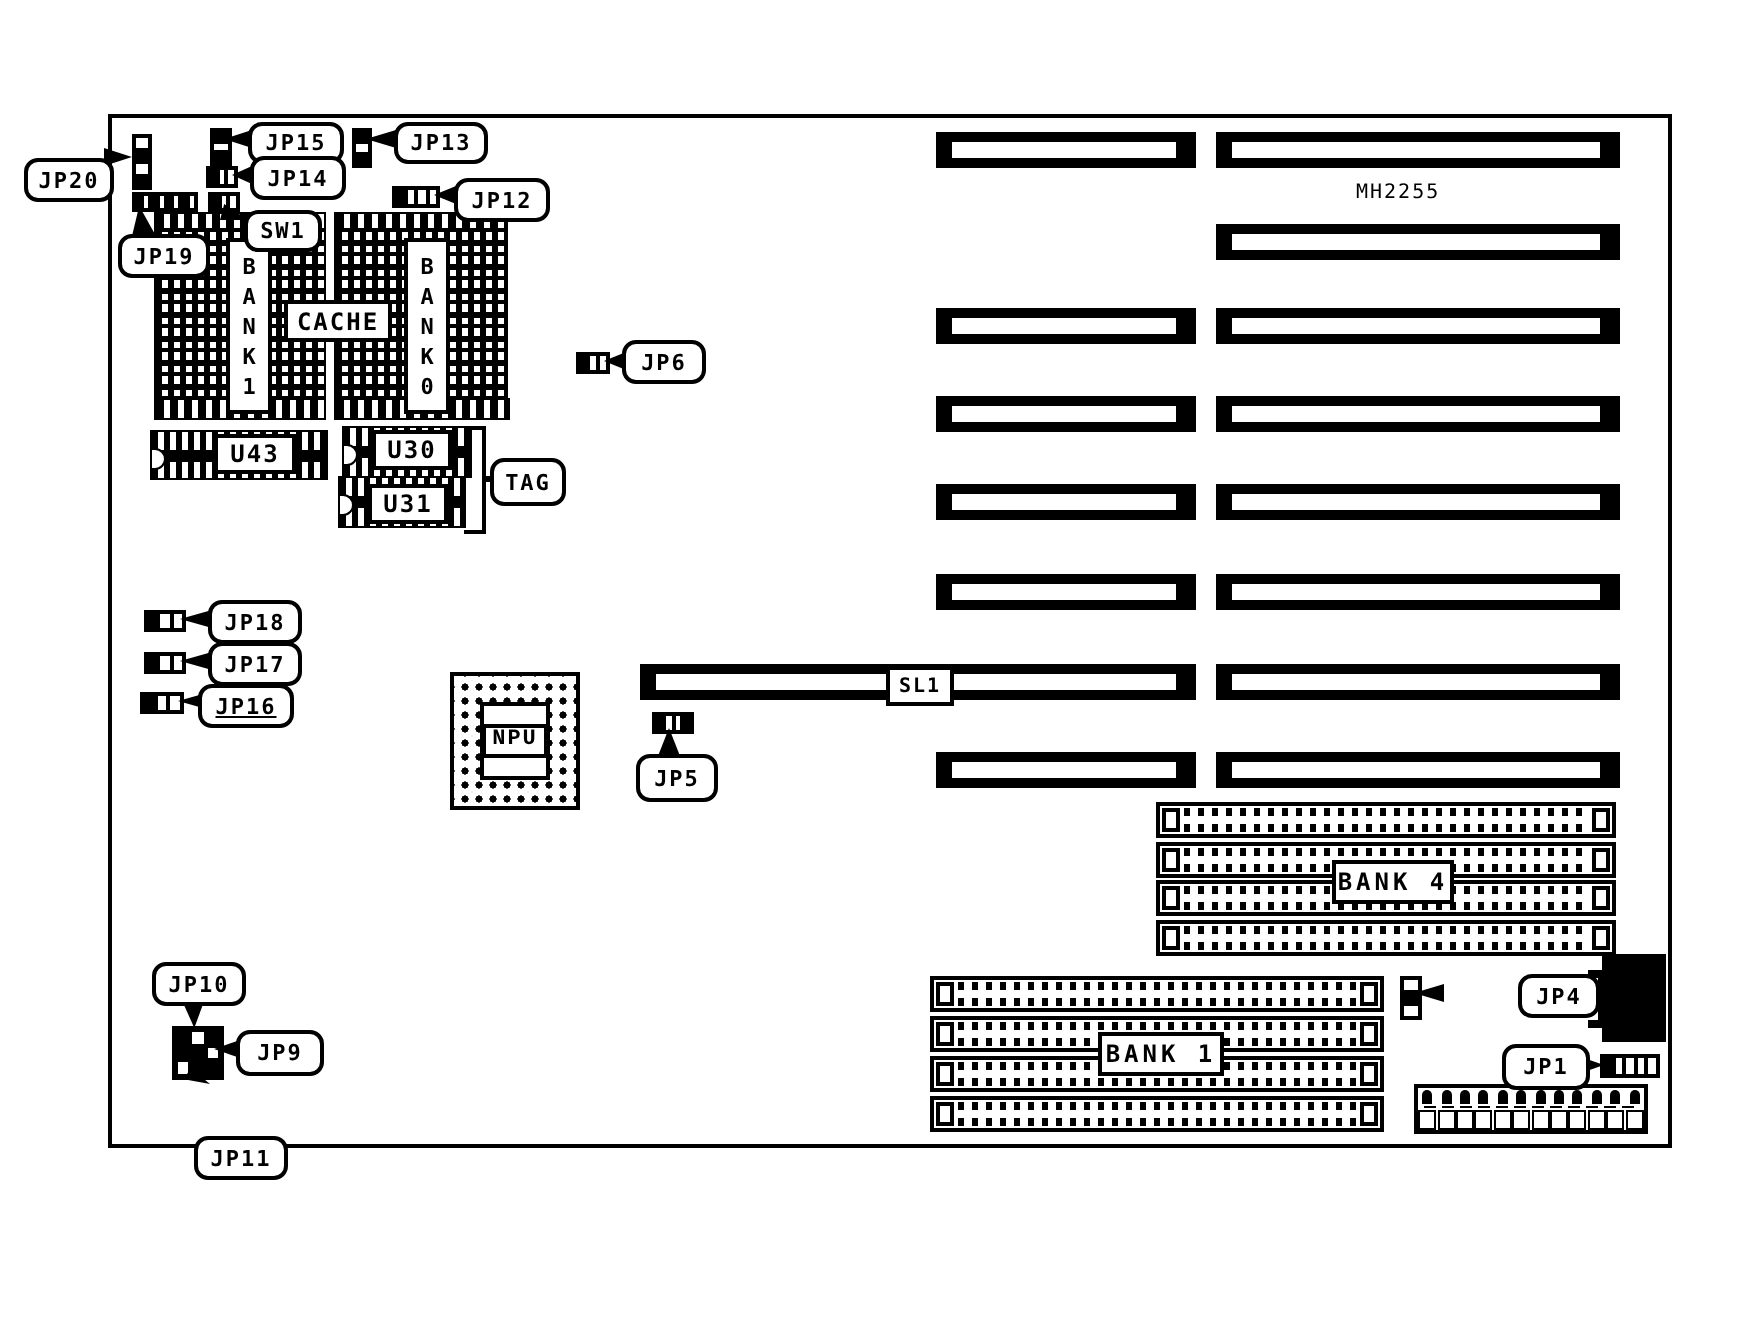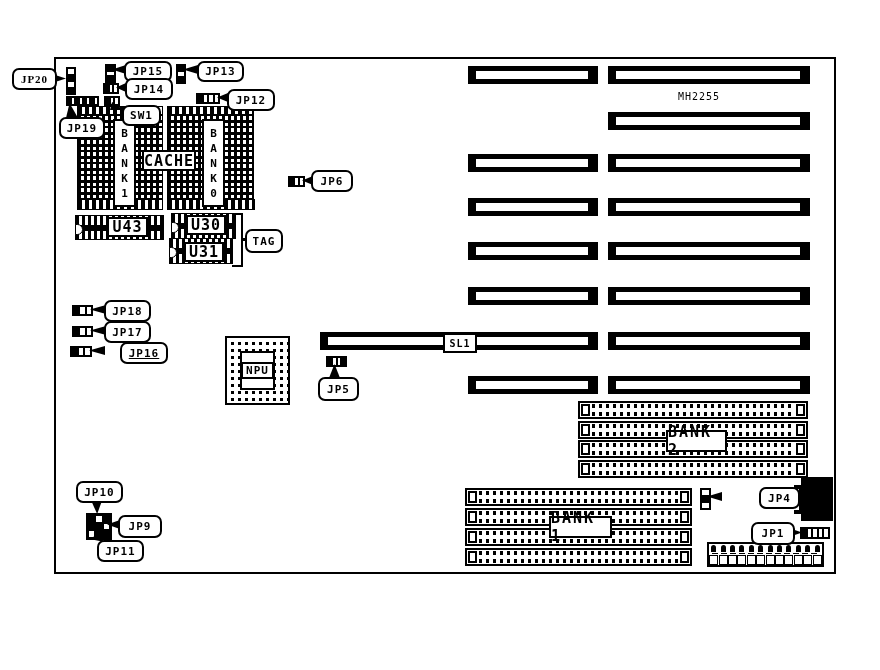--- a/index.html
+++ b/index.html
@@ -5,21 +5,21 @@
   html,body{margin:0;padding:0;background:#fff;}
   #stage{position:relative;width:880px;height:670px;background:#fff;overflow:hidden;
          font-family:"DejaVu Sans Mono",monospace;color:#000;}
   .board{position:absolute;left:54px;top:57px;width:778px;height:513px;border:2px solid #000;background:#fff;}
   
   .callout{position:absolute;background:#fff;border:2px solid #000;border-radius:7px;
            font-size:11px;font-weight:bold;letter-spacing:1px;line-height:1;
            display:flex;align-items:center;justify-content:center;z-index:40;}
   .wedge{position:absolute;background:#000;z-index:35;}
   
-  .boxlabel{position:absolute;background:#fff;border:2px solid #000;font-size:15px;font-weight:bold;
+  .boxlabel{position:absolute;background:#fff;border:2px solid #000;font-size:12px;font-weight:bold;
             letter-spacing:1px;display:flex;align-items:center;justify-content:center;z-index:20;}
   .vlabel{position:absolute;background:#fff;border:2px solid #000;font-size:11px;font-weight:bold;
           line-height:15px;text-align:center;white-space:pre-line;z-index:20;
           display:flex;align-items:center;justify-content:center;}
   
   .jmp{position:absolute;display:flex;border:1px solid #000;background:#fff;z-index:10;}
   .jmp.v{flex-direction:column;}
   .jmp i{flex:1;border:1px solid #000;background:#fff;}
   .jmp i.b{background:#000;}
   
@@ -47,21 +47,21 @@
   .cpu{position:absolute;z-index:6;}
   .cpu .ph{position:absolute;height:7px;background:repeating-linear-gradient(90deg,#000 0 2px,#fff 2px 4px);}
   .cpu .pv{position:absolute;width:7px;background:repeating-linear-gradient(0deg,#000 0 2px,#fff 2px 4px);}
   .cpu .body{position:absolute;inset:7px;background:#000;}
   .cpu .corner{position:absolute;width:9px;height:9px;background:#000;}
   .cpu .dot{position:absolute;left:14px;bottom:11px;width:8px;height:8px;border-radius:50%;background:#fff;z-index:7;}
   .cpu .lbl{position:absolute;left:50%;top:50%;transform:translate(-50%,-50%);z-index:8;}
   
   .npu{position:absolute;box-sizing:border-box;border:2px solid #000;background:#fff;
     background-image:radial-gradient(circle,#000 1.7px,rgba(0,0,0,0) 1.9px);
-    background-size:7px 7px;background-position:2px 2px;z-index:6;}
+    background-size:7px 7px;background-position:2px 2px;z-index:6;font-family:Liberation Mono, monospace;}
   .npu .center{position:absolute;inset:13px;background:#fff;border:2px solid #000;
     display:flex;align-items:center;justify-content:center;}
   .inlbl{background:#fff;border:2px solid #000;font-size:11px;font-weight:bold;letter-spacing:1px;
          padding:1px 3px;line-height:1;}
   
   .pwr{position:absolute;box-sizing:border-box;border:2px solid #000;background:#fff;
        display:flex;flex-direction:column;z-index:6;}
   .pwr .pins{display:flex;justify-content:space-around;height:8px;margin-top:1px;}
   .pwr .pins i{width:5px;height:7px;background:#000;border-radius:3px 3px 0 0;}
   .pwr .bar{height:4px;margin:1px 3px;background:repeating-linear-gradient(90deg,#000 0 6px,#fff 6px 9px);}
@@ -188,21 +188,21 @@
   <div class="bracket" style="left:232px;top:213px;width:9px;height:50px;"></div>
   <div class="wedge" style="left:241px;top:238px;width:6px;height:3px;"></div>
   <div class="callout" style="left:245px;top:229px;width:34px;height:20px;">TAG</div>
 
   <div class="jmp v" style="left:66px;top:67px;width:8px;height:26px;">
       <i></i>
       <i class="b"></i>
       <i></i>
       <i class="b"></i>
     </div>
-  <div class="callout" style="left:12px;top:68px;width:41px;height:18px;font-family:Liberation Serif, serif;">JP20</div>
+  <div class="callout" style="left:12px;top:79px;width:41px;height:18px;">JP20</div>
   <div class="wedge" style="left:52px;top:74px;width:14px;height:9px;clip-path:polygon(0 0,100% 50%,0 100%);"></div>
 
   <div class="jmp v" style="left:105px;top:64px;width:9px;height:17px;">
       <i class="b"></i>
       <i></i>
       <i class="b"></i>
     </div>
   <div class="callout" style="left:124px;top:61px;width:44px;height:17px;">JP15</div>
   <div class="wedge" style="left:112px;top:65px;width:14px;height:9px;clip-path:polygon(100% 0,0 50%,100% 100%);"></div>
 
@@ -274,21 +274,21 @@
       <i></i>
     </div>
   <div class="callout" style="left:104px;top:321px;width:43px;height:18px;">JP17</div>
   <div class="wedge" style="left:90px;top:326px;width:16px;height:9px;clip-path:polygon(100% 0,0 50%,100% 100%);"></div>
 
   <div class="jmp" style="left:70px;top:346px;width:20px;height:9px;">
       <i class="b"></i>
       <i></i>
       <i></i>
     </div>
-  <div class="callout" style="left:120px;top:342px;width:44px;height:18px;text-decoration:underline;">JP16</div>
+  <div class="callout" style="left:99px;top:342px;width:44px;height:18px;text-decoration:underline;">JP16</div>
   <div class="wedge" style="left:89px;top:346px;width:16px;height:9px;clip-path:polygon(100% 0,0 50%,100% 100%);"></div>
 
 
   <div class="npu" style="left:225px;top:336px;width:65px;height:69px;">
     <div class="center">
       <span class="inlbl">NPU</span>
     </div>
   </div>
 
   <div class="jmp" style="left:326px;top:356px;width:19px;height:9px;">
@@ -313,21 +313,21 @@
   <div class="simm" style="left:578px;top:440px;width:230px;">
       <span class="clip"></span>
       <span class="teeth"></span>
       <span class="clip"></span>
     </div>
   <div class="simm" style="left:578px;top:460px;width:230px;">
       <span class="clip"></span>
       <span class="teeth"></span>
       <span class="clip"></span>
     </div>
-  <div class="boxlabel" style="left:666px;top:430px;width:57px;height:18px;letter-spacing:2px;">BANK 2</div>
+  <div class="boxlabel" style="left:666px;top:430px;width:57px;height:18px;letter-spacing:2px;">BANK 4</div>
 
   <div class="simm" style="left:465px;top:488px;width:227px;">
       <span class="clip"></span>
       <span class="teeth"></span>
       <span class="clip"></span>
     </div>
   <div class="simm" style="left:465px;top:508px;width:227px;">
       <span class="clip"></span>
       <span class="teeth"></span>
       <span class="clip"></span>
@@ -410,16 +410,16 @@
     <i></i>
       <i class="b"></i>
       <i class="b"></i>
   </div>
   <div class="callout" style="left:76px;top:481px;width:43px;height:18px;">JP10</div>
   <div class="wedge" style="left:90px;top:498px;width:13px;height:16px;clip-path:polygon(0 0,100% 0,55% 100%);"></div>
 
   <div class="callout" style="left:118px;top:515px;width:40px;height:19px;">JP9</div>
   <div class="wedge" style="left:107px;top:520px;width:13px;height:9px;clip-path:polygon(100% 0,0 50%,100% 100%);"></div>
 
-  <div class="callout" style="left:97px;top:540px;width:43px;height:18px;text-align:right;">JP11</div>
+  <div class="callout" style="left:97px;top:568px;width:43px;height:18px;text-align:right;">JP11</div>
   <div class="wedge" style="left:92px;top:534px;width:13px;height:8px;clip-path:polygon(25% 0,100% 100%,0 70%);"></div>
 
 </div>
 
 </body></html>

